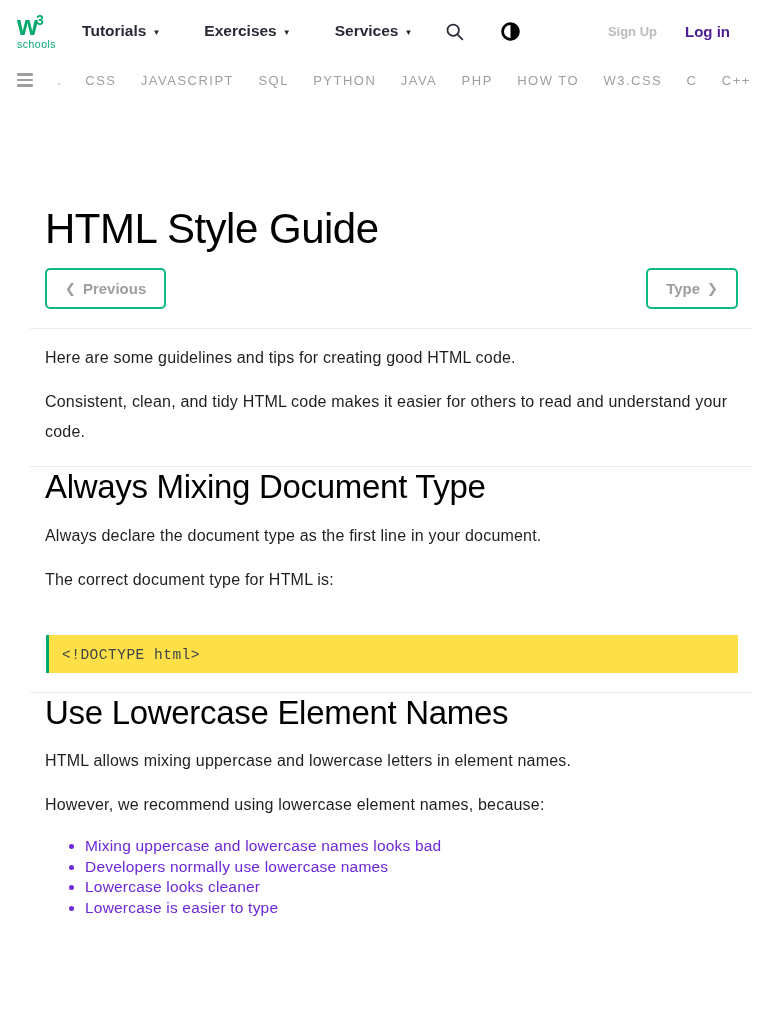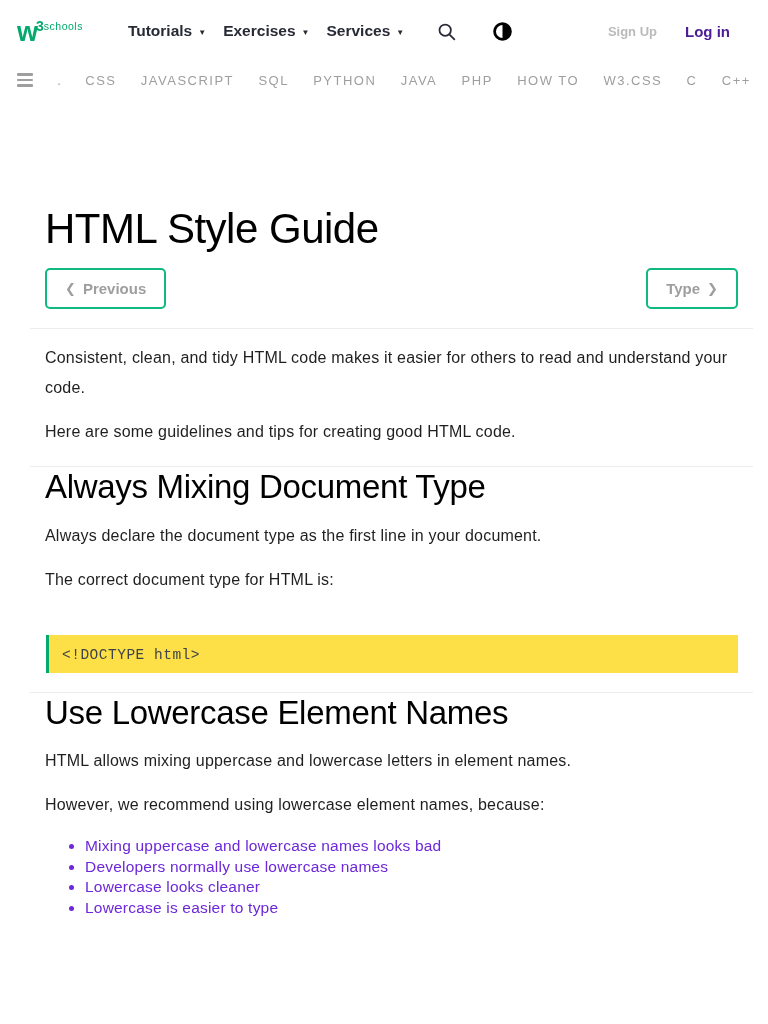--- a/index.html
+++ b/index.html
@@ -14,37 +14,37 @@
   a { text-decoration: none; color: inherit; cursor: pointer; }
 
   
   .topnav {
     height: 62px;
     display: flex;
     align-items: center;
     padding: 0 38px 0 17px;
     background: #fff;
   }
-  .logo { display: flex; flex-direction: row; align-items: flex-start; line-height: 1; margin-top: 2px; justify-content: center; }
+  .logo { display: flex; flex-direction: column; align-items: flex-start; line-height: 1; margin-top: 2px; justify-content: center; }
   .logo-w {
     color: #04AA6D;
     font-weight: 800;
     font-size: 27px;
     letter-spacing: -2px;
     line-height: 0.9;
   }
   .logo-w sup { font-size: 14px; font-weight: 800; letter-spacing: 0; vertical-align: 10px; }
   .logo-schools {
     color: #04AA6D;
     font-weight: 400;
     font-size: 10.5px;
     letter-spacing: 0.5px;
     margin-top: 1px;
   }
-  .menu { display: flex; align-items: center; margin-left: 45px; gap: 17px; }
+  .menu { display: flex; align-items: center; margin-left: 26px; gap: 44px; }
   .menu-item {
     display: flex; align-items: center; gap: 6px;
     font-size: 15.5px; font-weight: 600; color: #282A35;
     background: none; border: none; cursor: pointer;
     font-family: inherit;
   }
   .caret { font-size: 8px; color: #282A35; padding-top: 2px; }
   .icon-btn {
     background: none; border: none; cursor: pointer;
     display: flex; align-items: center; justify-content: center;
@@ -219,22 +219,22 @@
     </button>
     <button class="nav-btn">
       <span>Type</span>
       <span class="chev">❯</span>
     </button>
   </div>
 
   <hr class="rule">
 
   <div class="pad intro-wrap">
+    <p class="body-p">Here are some guidelines and tips for creating good HTML code.</p>
     <p class="body-p">Consistent, clean, and tidy HTML code makes it easier for others to read and understand your code.</p>
-    <p class="body-p">Here are some guidelines and tips for creating good HTML code.</p>
   </div>
 
   <hr class="rule">
 
   <section>
     <h2 class="pad">Always Mixing Document Type</h2>
     <div class="pad">
       <p class="body-p">Always declare the document type as the first line in your document.</p>
       <p class="body-p">The correct document type for HTML is:</p>
     </div>

